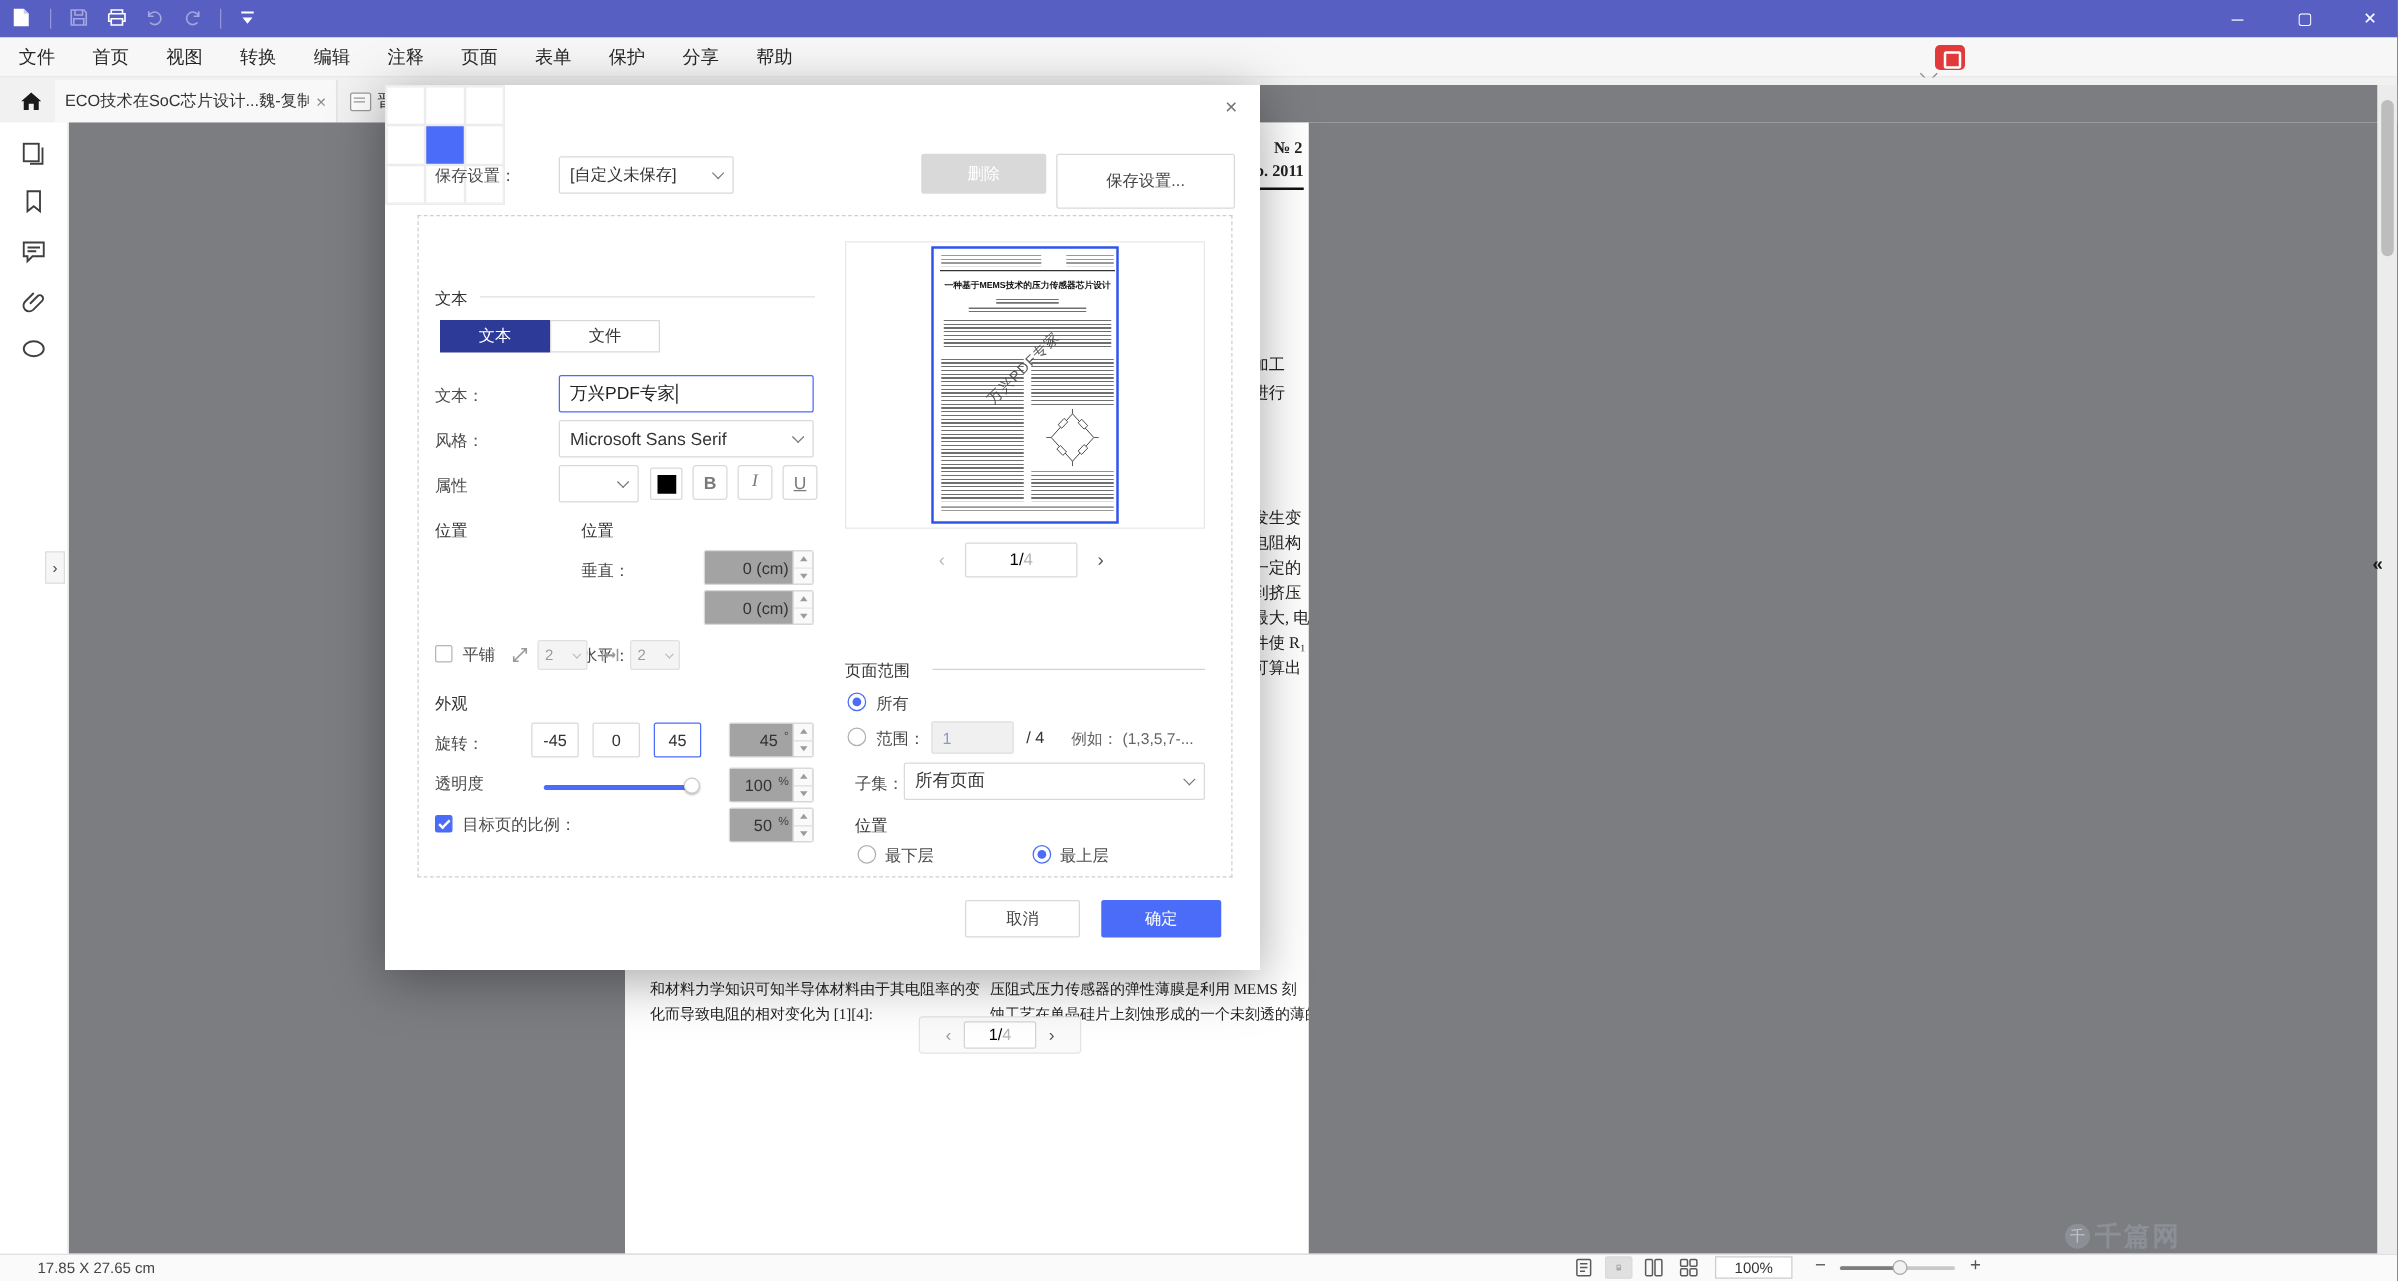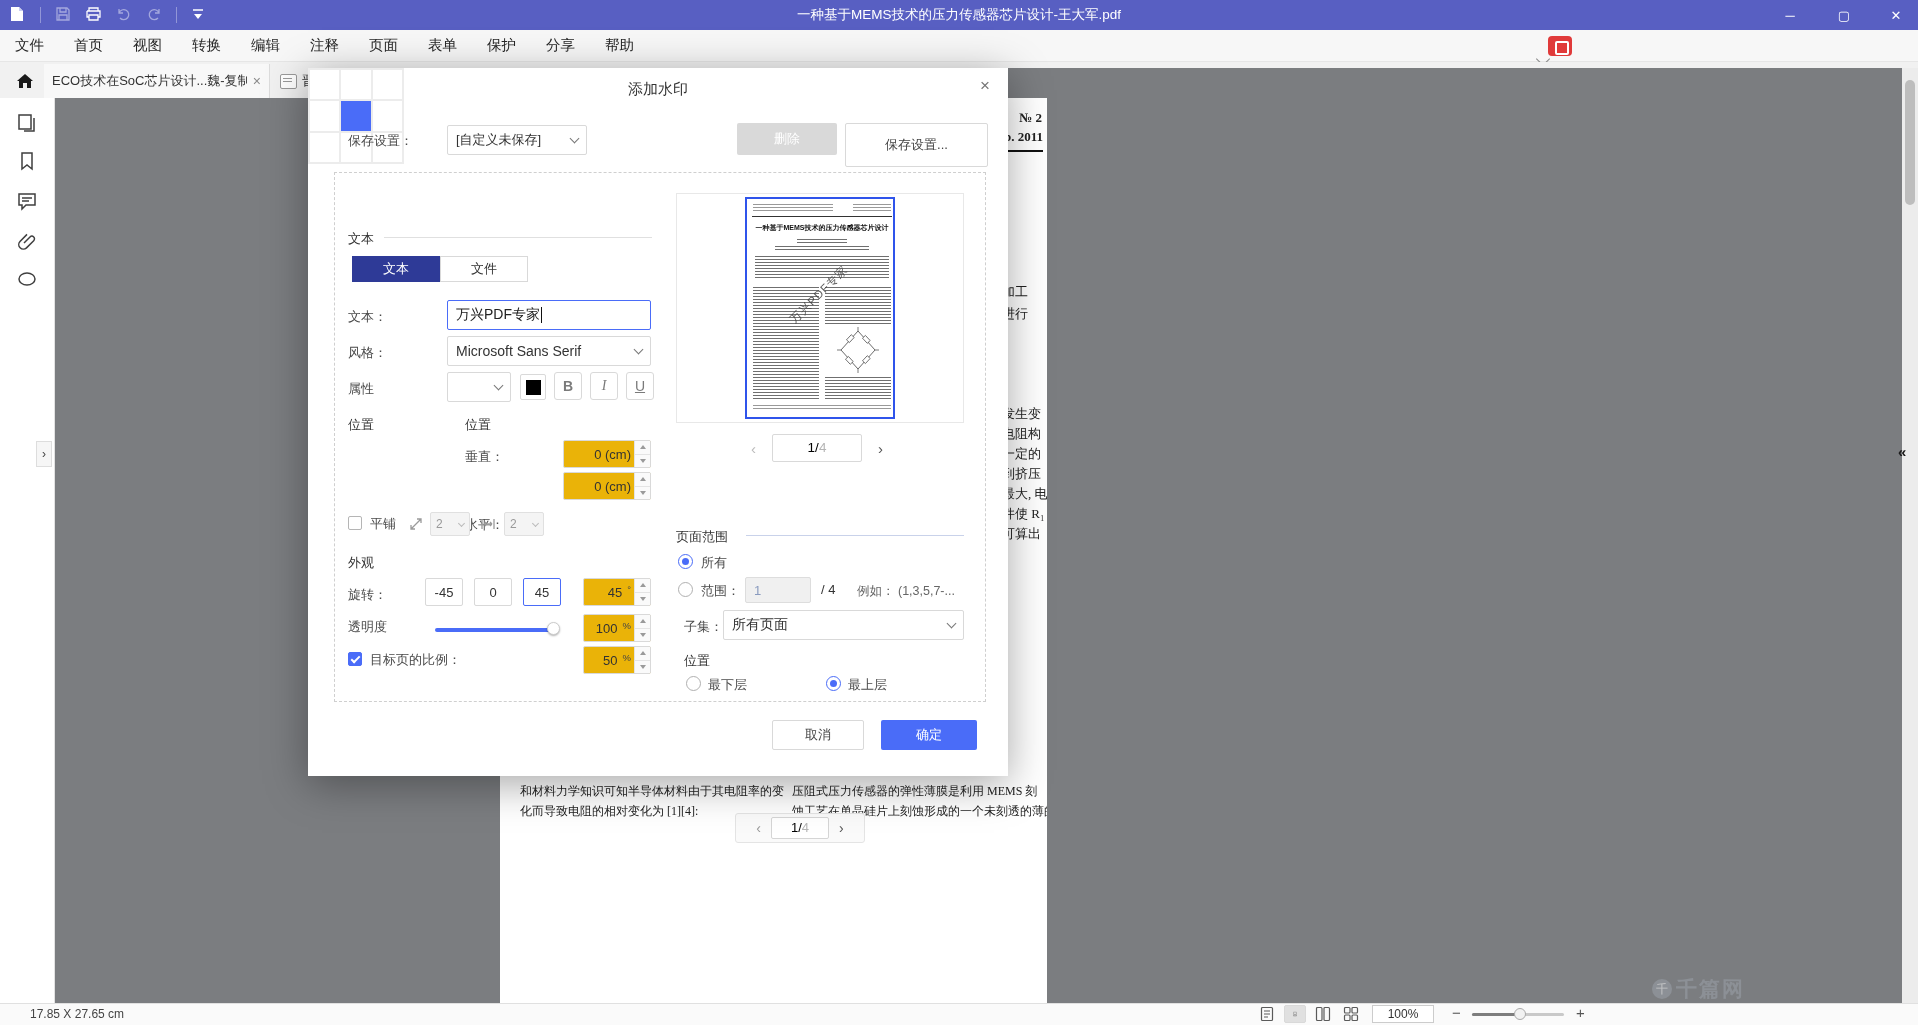--- a/index.html
+++ b/index.html
@@ -92,21 +92,21 @@
   .caret{width:1px;height:16px;background:#111;margin-left:1px;}
   .swatch{position:absolute;width:26px;height:26px;border:1px solid #d9d9d9;border-radius:2px;
     display:flex;align-items:center;justify-content:center;}
   .swatch .inner{width:15px;height:15px;background:#000;}
   .attr-btn{position:absolute;width:28px;height:28px;border:1px solid #d9d9d9;border-radius:3px;background:#fff;
     display:flex;align-items:center;justify-content:center;font-size:14px;color:#7a7a7a;}
   #grid{left:39px;top:366px;width:96px;height:96px;border:1px solid #ececec;display:grid;
     grid-template-columns:repeat(3,1fr);grid-template-rows:repeat(3,1fr);}
   #grid div{border:0.5px solid #ececec;background:#fff;}
   #grid div.on{background:#4a6cf8;}
-  .spin{position:absolute;border:1px solid #d9d9d9;border-radius:2px;background:#eab308;display:flex;}
+  .spin{position:absolute;border:1px solid #d9d9d9;border-radius:2px;background:#a3a3a3;display:flex;}
   .spin .val{flex:1;text-align:right;font-size:13px;color:#333;display:flex;align-items:center;justify-content:flex-end;padding-right:3px;}
   .spin .unit{font-size:9.5px;color:#444;margin:5px 3px 0 2px;}
   .spin .btns{width:16px;border-left:1px solid #e4e4e4;display:flex;flex-direction:column;}
   .spin .btns>div{flex:1;background:#fafafa;display:flex;align-items:center;justify-content:center;}
   .spin .btns>div:first-child{border-bottom:1px solid #e4e4e4;}
   .tri-up{width:0;height:0;border-left:3px solid transparent;border-right:3px solid transparent;border-bottom:4px solid #9a9a9a;}
   .tri-dn{width:0;height:0;border-left:3px solid transparent;border-right:3px solid transparent;border-top:4px solid #9a9a9a;}
   .cb{position:absolute;width:14px;height:14px;border:1px solid #b5b5b5;border-radius:2px;background:#fff;}
   .cb.on{background:#4a6cf8;border-color:#4a6cf8;}
   .cb.on::after{content:"";display:block;width:7px;height:3px;border-left:2px solid #fff;border-bottom:2px solid #fff;
@@ -169,21 +169,20 @@
           <path d="M13 7 a5 5 0 1 0 -1 5 M13 3 v4 h-4" fill="none" stroke="#fff" stroke-width="1.3"></path>
         </svg>
     </span>
     <span class="tb-sep"></span>
     <span class="tb-ic">
       <svg width="14" height="14" viewBox="0 0 14 14">
           <path d="M2 3 h10" stroke="#fff" stroke-width="1.5"></path>
           <path d="M3 7 l4 5 4-5 z" fill="#fff"></path>
         </svg>
     </span>
-    <span class="ttl">一种基于MEMS技术的压力传感器芯片设计-王大军.pdf</span>
     <span class="winbtn" style="left:1768px;">─</span>
     <span class="winbtn" style="left:1822px;">▢</span>
     <span class="winbtn" style="left:1874px;">✕</span>
   </div>
 
   <div class="abs" id="menubar">
     <span>文件</span>
     <span>首页</span>
     <span>视图</span>
     <span>转换</span>
@@ -271,21 +270,20 @@
   </span>
   <div class="abs" id="expand-left">
       <span>›</span>
     </div>
 
   <div class="abs" id="scrollbar"></div>
   <div class="abs" id="scroll-thumb"></div>
   <span class="abs" id="collapse-right">«</span>
 
   <div class="abs" id="dialog">
-    <div class="abs" id="dlg-title">添加水印</div>
     <span class="abs" id="dlg-close">×</span>
 
     <span class="lab" style="left:40px;top:64px;">保存设置：</span>
     <div class="sel" style="left:139px;top:57px;width:140px;height:30px;">
       <span>[自定义未保存]</span>
         <span class="chev"></span>
     </div>
     <div class="btn disabled" style="left:429px;top:55px;width:100px;height:32px;">删除</div>
     <div class="btn plain" style="left:537px;top:55px;width:143px;height:44px;">保存设置...</div>
 

